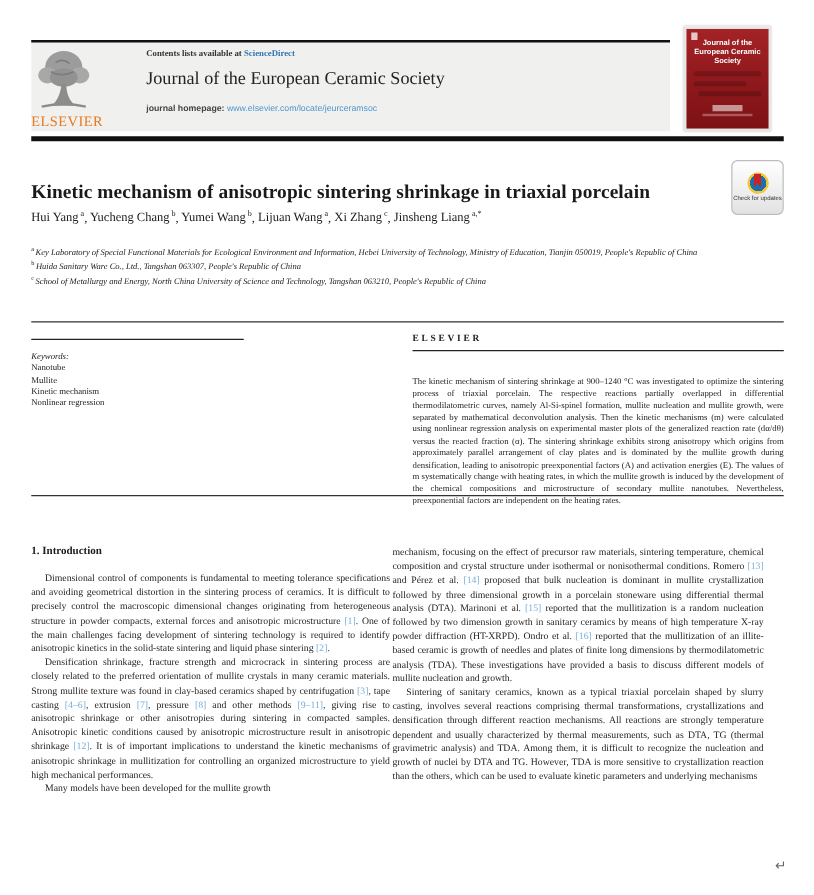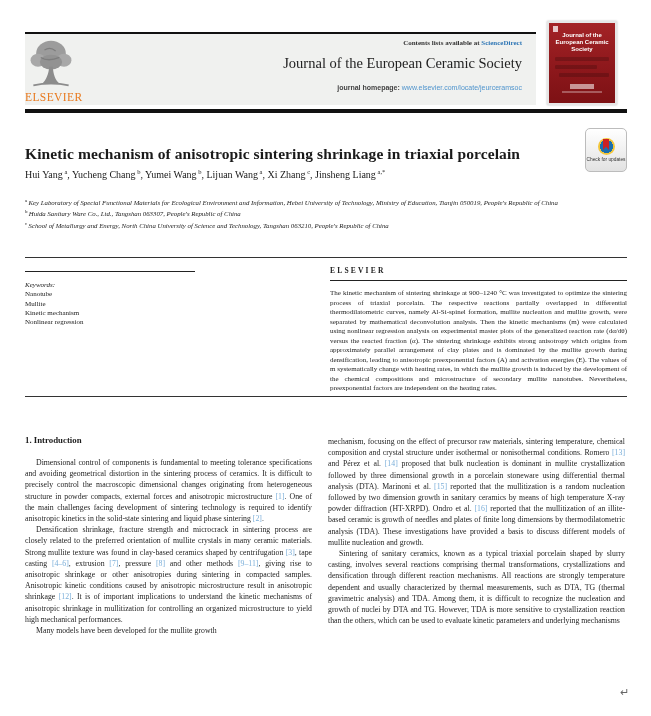--- a/index.html
+++ b/index.html
@@ -18,21 +18,21 @@
   }
 
   
   .header-area{position:absolute;left:25px;top:32px;width:602px;}
   .header-gray-box{
     position:relative;width:511px;height:71px;background:var(--header-gray);
     border-top:2px solid #111;display:flex;align-items:stretch;
   }
   .elsevier-logo{width:92px;display:flex;flex-direction:column;align-items:flex-start;padding-top:3px;}
   .elsevier-wordmark{font-size:11.5px;color:var(--elsevier-orange);letter-spacing:.4px;margin-top:-2px;}
-  .header-center{flex:1;text-align:right;padding-top:5px;padding-right:14px;}
+  .header-center{flex:1;text-align:left;padding-top:5px;padding-right:14px;}
   .contents-line{font-size:7px;font-weight:bold;color:#333;}
   .sd-link{color:var(--link-blue);text-decoration:none;}
   .journal-title-text{font-size:14.5px;color:#222;margin-top:8px;}
   .homepage-line{font-family:"Liberation Sans",sans-serif;font-size:7px;font-weight:bold;color:#444;margin-top:12px;}
   .homepage-link{color:var(--homepage-blue);text-decoration:none;font-weight:normal;}
   .thick-rule{position:absolute;left:0;top:77px;width:602px;height:4px;background:#111;}
 
   .journal-cover{
     position:absolute;right:10px;top:-11px;width:66px;height:80px;
     background:linear-gradient(#a32326,var(--cover-red) 55%,#7d1114);
@@ -70,24 +70,24 @@
   .rule1{top:257px;}
   .rule2{top:396px;}
 
   
   .info-grid{position:absolute;left:25px;top:266px;width:602px;display:grid;grid-template-columns:287px 297px;column-gap:18px;}
   .section-head{font-size:7.5px;font-weight:bold;letter-spacing:2.2px;color:#222;}
   .head-rule{height:1px;background:#222;margin-top:5px;}
   .head-rule.short{width:170px;}
   .keywords-label{font-style:italic;font-size:7px;margin-top:9px;line-height:9.3px;}
   .keyword-item{font-size:7px;line-height:9.3px;}
-  .abstract-text{margin:8px 0 0 0;font-size:7px;line-height:9.5px;text-align:justify;color:#1d1d1d;}
+  .abstract-text{margin:20px 0 0 0;font-size:7px;line-height:9.5px;text-align:justify;color:#1d1d1d;}
 
   
-  .body-grid{position:absolute;left:25px;top:429px;width:602px;display:grid;grid-template-columns:287px 297px;column-gap:16px;}
+  .body-grid{position:absolute;left:25px;top:429px;width:602px;display:grid;grid-template-columns:287px 297px;column-gap:2px;}
   .intro-head{font-size:8.8px;font-weight:bold;margin:6px 0 12px 0;}
   .body-para{margin:0;font-size:7.8px;line-height:11.2px;text-align:justify;color:#1d1d1d;}
   .body-para.indent{text-indent:11px;}
   .cite{color:var(--cite-blue);cursor:pointer;}
   .right-col{padding-top:7px;}
 
   .return-mark{position:absolute;left:620px;top:686px;font-size:11px;color:#666;}
 </style>
 </head>
 <body>

